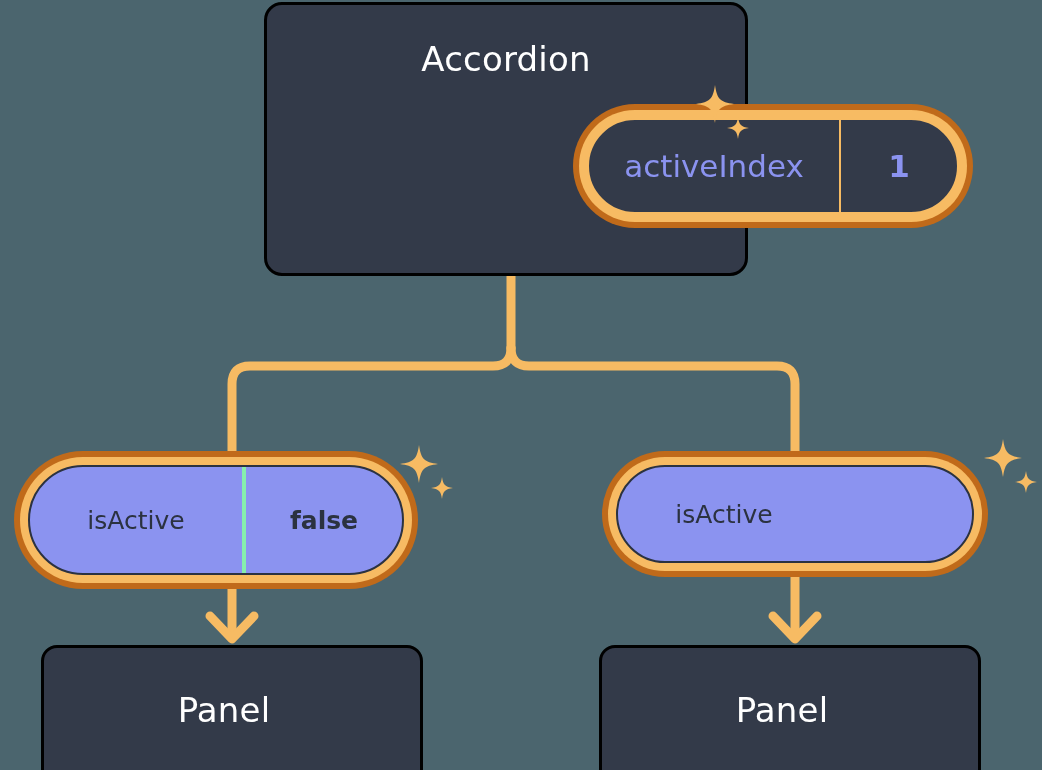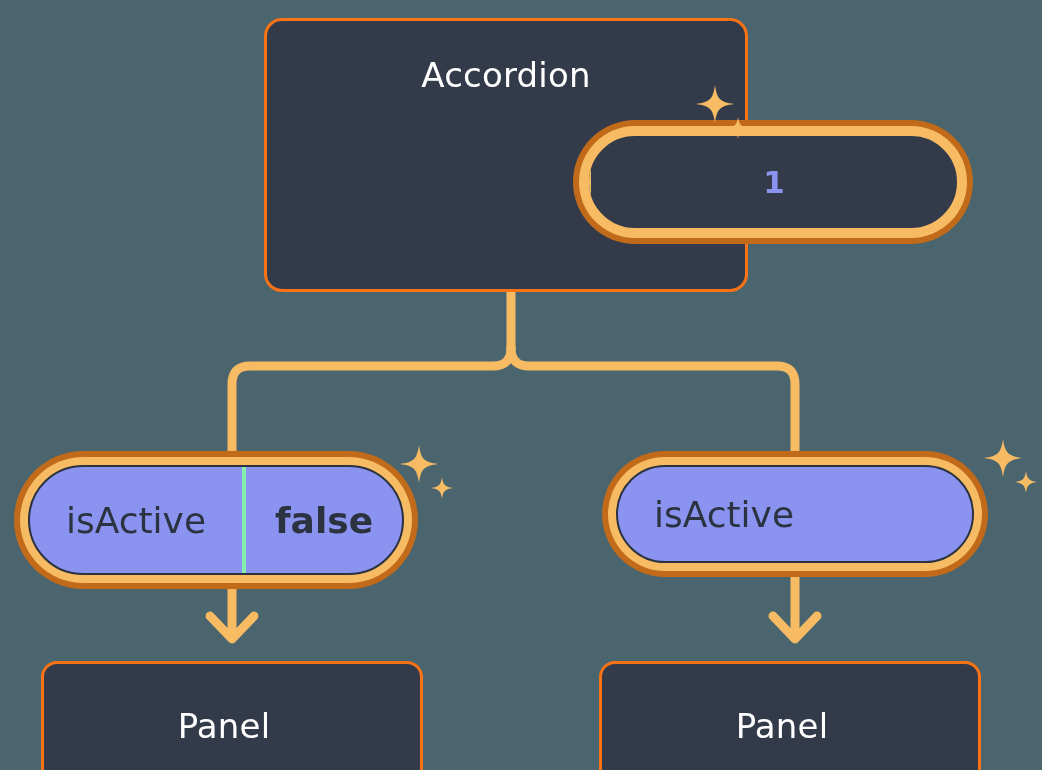--- a/index.html
+++ b/index.html
@@ -23,24 +23,23 @@
     left: 0;
     top: 0;
     width: 1042px;
     height: 770px;
   }
 
   
   .card {
     position: absolute;
     background: #333a49;
-    border: 3px solid #f97316;
+    border: 3px solid #000000;
     border-radius: 18px;
     box-sizing: border-box;
-    margin-top: 16px;
   }
   .card-title {
     color: #ffffff;
     font-size: 34px;
     font-weight: 400;
     letter-spacing: 0.2px;
     text-align: center;
     white-space: nowrap;
   }
 
@@ -119,21 +118,21 @@
   .pill-dark .pill-val { flex: 1 1 auto;  font-weight: 700; border-left: 2px solid #f7bb63; }
 
   
   .pill-purple .pill-body {
     background: #8b93f0;
     border: 2px solid #2b3240;
   }
   .pill-purple .pill-key,
   .pill-purple .pill-val {
     color: #2b3240;
-    font-size: 36px;
+    font-size: 25px;
   }
   .pill-purple .pill-key { flex: 0 0 212px; font-weight: 400; }
   .pill-purple .pill-val { flex: 1 1 auto;  font-weight: 700; border-left: 4px solid #86efac; }
 
   #pill-active-index { left: 306px; top:  99px; width: 400px; height: 124px; }
   #pill-is-active-left  { left:  14px; top: 451px; width: 404px; height: 138px; }
   #pill-is-active-right { left: 602px; top: 451px; width: 386px; height: 126px; }
 
   
   .sparkle-group { position: absolute; }
@@ -166,20 +165,21 @@
       <path d="M 773 616 L 795 639 L 817 616"></path>
     </g>
   </svg>
 
   <div class="card" id="accordion-card">
     <div class="card-title">Accordion</div>
 
     <div class="pill-wrap pill-dark" id="pill-active-index">
       <div class="pill-ring">
         <div class="pill-body">
+          <div class="pill-key">activeIndex</div>
           <div class="pill-val">1</div>
         </div>
       </div>
     </div>
   </div>
 
   <div class="sparkle-group" id="sparkle-accordion">
     <svg class="sparkle" width="62" height="62" viewBox="0 0 62 62" xmlns="http://www.w3.org/2000/svg">
       <path fill="#f7bb63" d="M23 2 C25 16 28 19 42 21 C28 23 25 26 23 40 C21 26 18 23 4 21 C18 19 21 16 23 2 Z"></path>
       <path fill="#f7bb63" d="M46 34 C47.2 42 49 43.8 57 45 C49 46.2 47.2 48 46 56 C44.8 48 43 46.2 35 45 C43 43.8 44.8 42 46 34 Z"></path>

